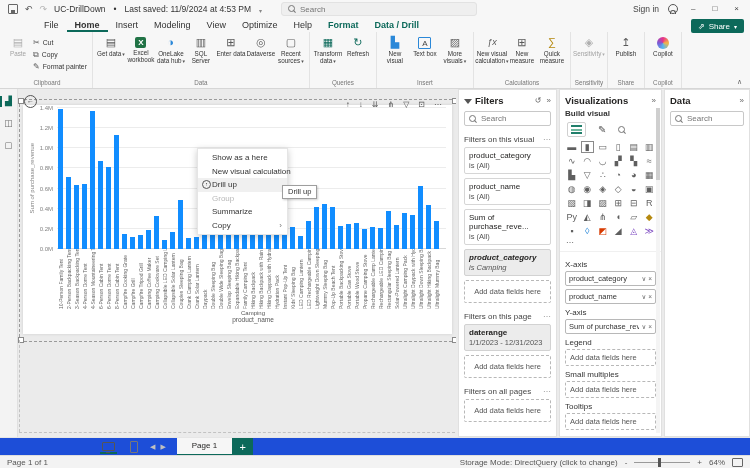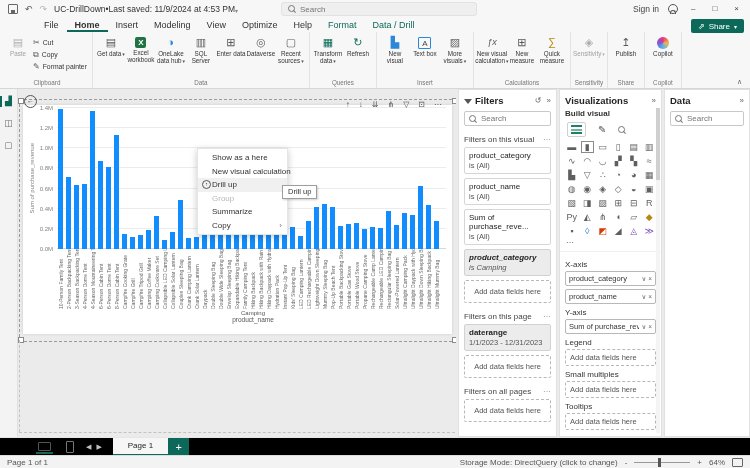--- a/index.html
+++ b/index.html
@@ -6,35 +6,35 @@
   .app{position:relative;width:750px;height:468px;background:#fff;overflow:hidden;
        font-family:"Liberation Sans",sans-serif;color:#252423;
        --accent:#0c695a;--bar:#118DFF}
   
   .titlebar{height:17px;background:#f7f7f7;display:flex;align-items:center;font-size:8.5px;color:#444;position:relative}
   .tb-left{display:flex;align-items:center;gap:7px;padding-left:8px}
   .save-icon{width:8px;height:8px;border:1px solid #666;border-radius:1px;position:relative}
   .save-icon::after{content:"";position:absolute;left:2px;bottom:0;width:4px;height:3px;background:#666}
   .tb-glyph{font-size:9px;color:#555;line-height:10px}
   .tb-glyph.dim{color:#b5b5b5}
-  .tb-title{display:flex;gap:0;align-items:flex-end;color:#333}
+  .tb-title{display:flex;gap:8px;align-items:flex-end;color:#333}
   .tb-caret{font-size:6px;color:#888}
   .search-pill{position:absolute;left:281px;top:2px;width:188px;height:12px;background:#efefef;border:1px solid #e2e2e2;border-radius:3px;display:flex;align-items:center;gap:4px;padding-left:6px;color:#757575;font-size:8px}
   .mag{position:relative;width:8px;height:8px;flex:0 0 auto}
   .mag::before{content:"";position:absolute;left:0;top:0;width:5px;height:5px;border:1px solid #777;border-radius:50%}
   .mag::after{content:"";position:absolute;width:3px;height:1px;background:#777;transform:rotate(45deg);left:5px;top:6px}
   .tb-right{margin-left:auto;display:flex;align-items:center;gap:9px;padding-right:7px}
   .person-icon{width:8px;height:8px;border:1px solid #555;border-radius:50%;position:relative}
   .person-icon::after{content:"";position:absolute;left:1px;top:5px;width:4px;height:3px;border:1px solid #555;border-bottom:none;border-radius:3px 3px 0 0}
   .winbtn{font-size:8px;color:#444;padding:0 4px}
   
   .menubar{height:15px;display:flex;align-items:center;background:#f7f7f7;font-size:9px;padding-left:36px}
   .mtab{padding:0 8px;height:15px;display:flex;align-items:center;color:#333}
   .mtab.active{font-weight:bold;box-shadow:inset 0 -2px 0 var(--accent)}
-  .mtab.ctx{color:var(--accent);font-weight:normal}
+  .mtab.ctx{color:var(--accent);font-weight:bold}
   .share-btn{position:absolute;right:6px;top:19px;height:14px;background:var(--accent);color:#fff;font-size:8px;border-radius:2px;display:flex;align-items:center;gap:4px;padding:0 7px;z-index:9}
   .share-glyph{font-size:8px}
   
   .ribbon{height:56px;background:#f7f7f7;border-bottom:1px solid #d6d6d6;display:flex;align-items:stretch;padding-left:2px;position:relative}
   .rgroup{display:flex;flex-direction:column;border-right:1px solid #e3e3e3;padding:3px 3px 0}
   .rrow{display:flex;flex:1;align-items:flex-start}
   .rbtn{width:30px;display:flex;flex-direction:column;align-items:center;font-size:6.3px;color:#333;text-align:center;padding-top:1px}
   .ricon{font-size:11px;line-height:13px;height:13px;color:#5a5a5a}
   .rlabel{line-height:7px;margin-top:1px}
   .rbtn.big{width:26px}
@@ -128,21 +128,21 @@
   .wadd{border:1px dashed #b8b8b8;border-radius:2px;padding:3px 4px;font-size:7.5px;color:#555;background:#fff;margin-bottom:2px}
   .vscroll{position:absolute;right:1px;top:18px;bottom:3px;width:4px;background:#f4f4f4}
   .vthumb{position:absolute;top:0;width:4px;height:72px;background:#cfcfcf}
   .tree{padding:3px 5px}
   .titem{display:flex;align-items:center;gap:3px;font-size:8px;color:#333}
   .tchev{font-size:7px;color:#666}
   .ticon{width:9px;height:8px;border:1px solid #3b8772;position:relative;border-radius:1px;flex:0 0 auto}
   .ticon::before{content:"";position:absolute;left:0;right:0;top:2px;height:1px;background:#3b8772}
   .ticon::after{content:"";position:absolute;left:-2px;bottom:-2px;width:4px;height:4px;border-radius:50%;background:#1a7f4e;border:1px solid #fff}
   
-  .pagebar{position:absolute;left:0;width:750px;top:437px;height:18px;background:#000000;border-top:1px solid #e6e6e6;display:flex;align-items:center;padding-left:36px;box-sizing:border-box}
+  .pagebar{position:absolute;left:0;width:750px;top:437px;height:18px;background:#1d4ed8;border-top:1px solid #e6e6e6;display:flex;align-items:center;padding-left:100px;box-sizing:border-box}
   .pb-view{padding:2px 2px 1px;border-bottom:2px solid transparent;display:flex}
   .pb-view.active{border-bottom-color:var(--accent)}
   .pb-monitor{width:11px;height:7px;border:1px solid #555;border-radius:1px;position:relative}
   .pb-monitor::after{content:"";position:absolute;left:3px;bottom:-3px;width:4px;height:1px;background:#555;box-shadow:0 1px 0 0 #555 inset}
   .pb-phone{width:6px;height:10px;border:1px solid #777;border-radius:1px;margin-left:13px}
   .pb-arrows{margin-left:12px;display:flex;gap:5px;font-size:7px;color:#c0c0c0}
   .pb-tab{margin-left:11px;height:18px;display:flex;align-items:center;padding:0 15px;font-size:8px;background:#f6f6f6;border-bottom:2px solid var(--accent);box-sizing:border-box;color:#252423}
   .pb-add{width:21px;height:18px;background:var(--accent);color:#fff;display:flex;align-items:center;justify-content:center;font-size:11px}
   .statusbar{position:absolute;left:0;width:750px;top:455px;height:13px;background:#f3f3f3;border-top:1px solid #dedede;display:flex;align-items:center;font-size:8px;color:#555;padding:0 7px;box-sizing:border-box}
   .sb-right{margin-left:auto;display:flex;align-items:center;gap:7px}

